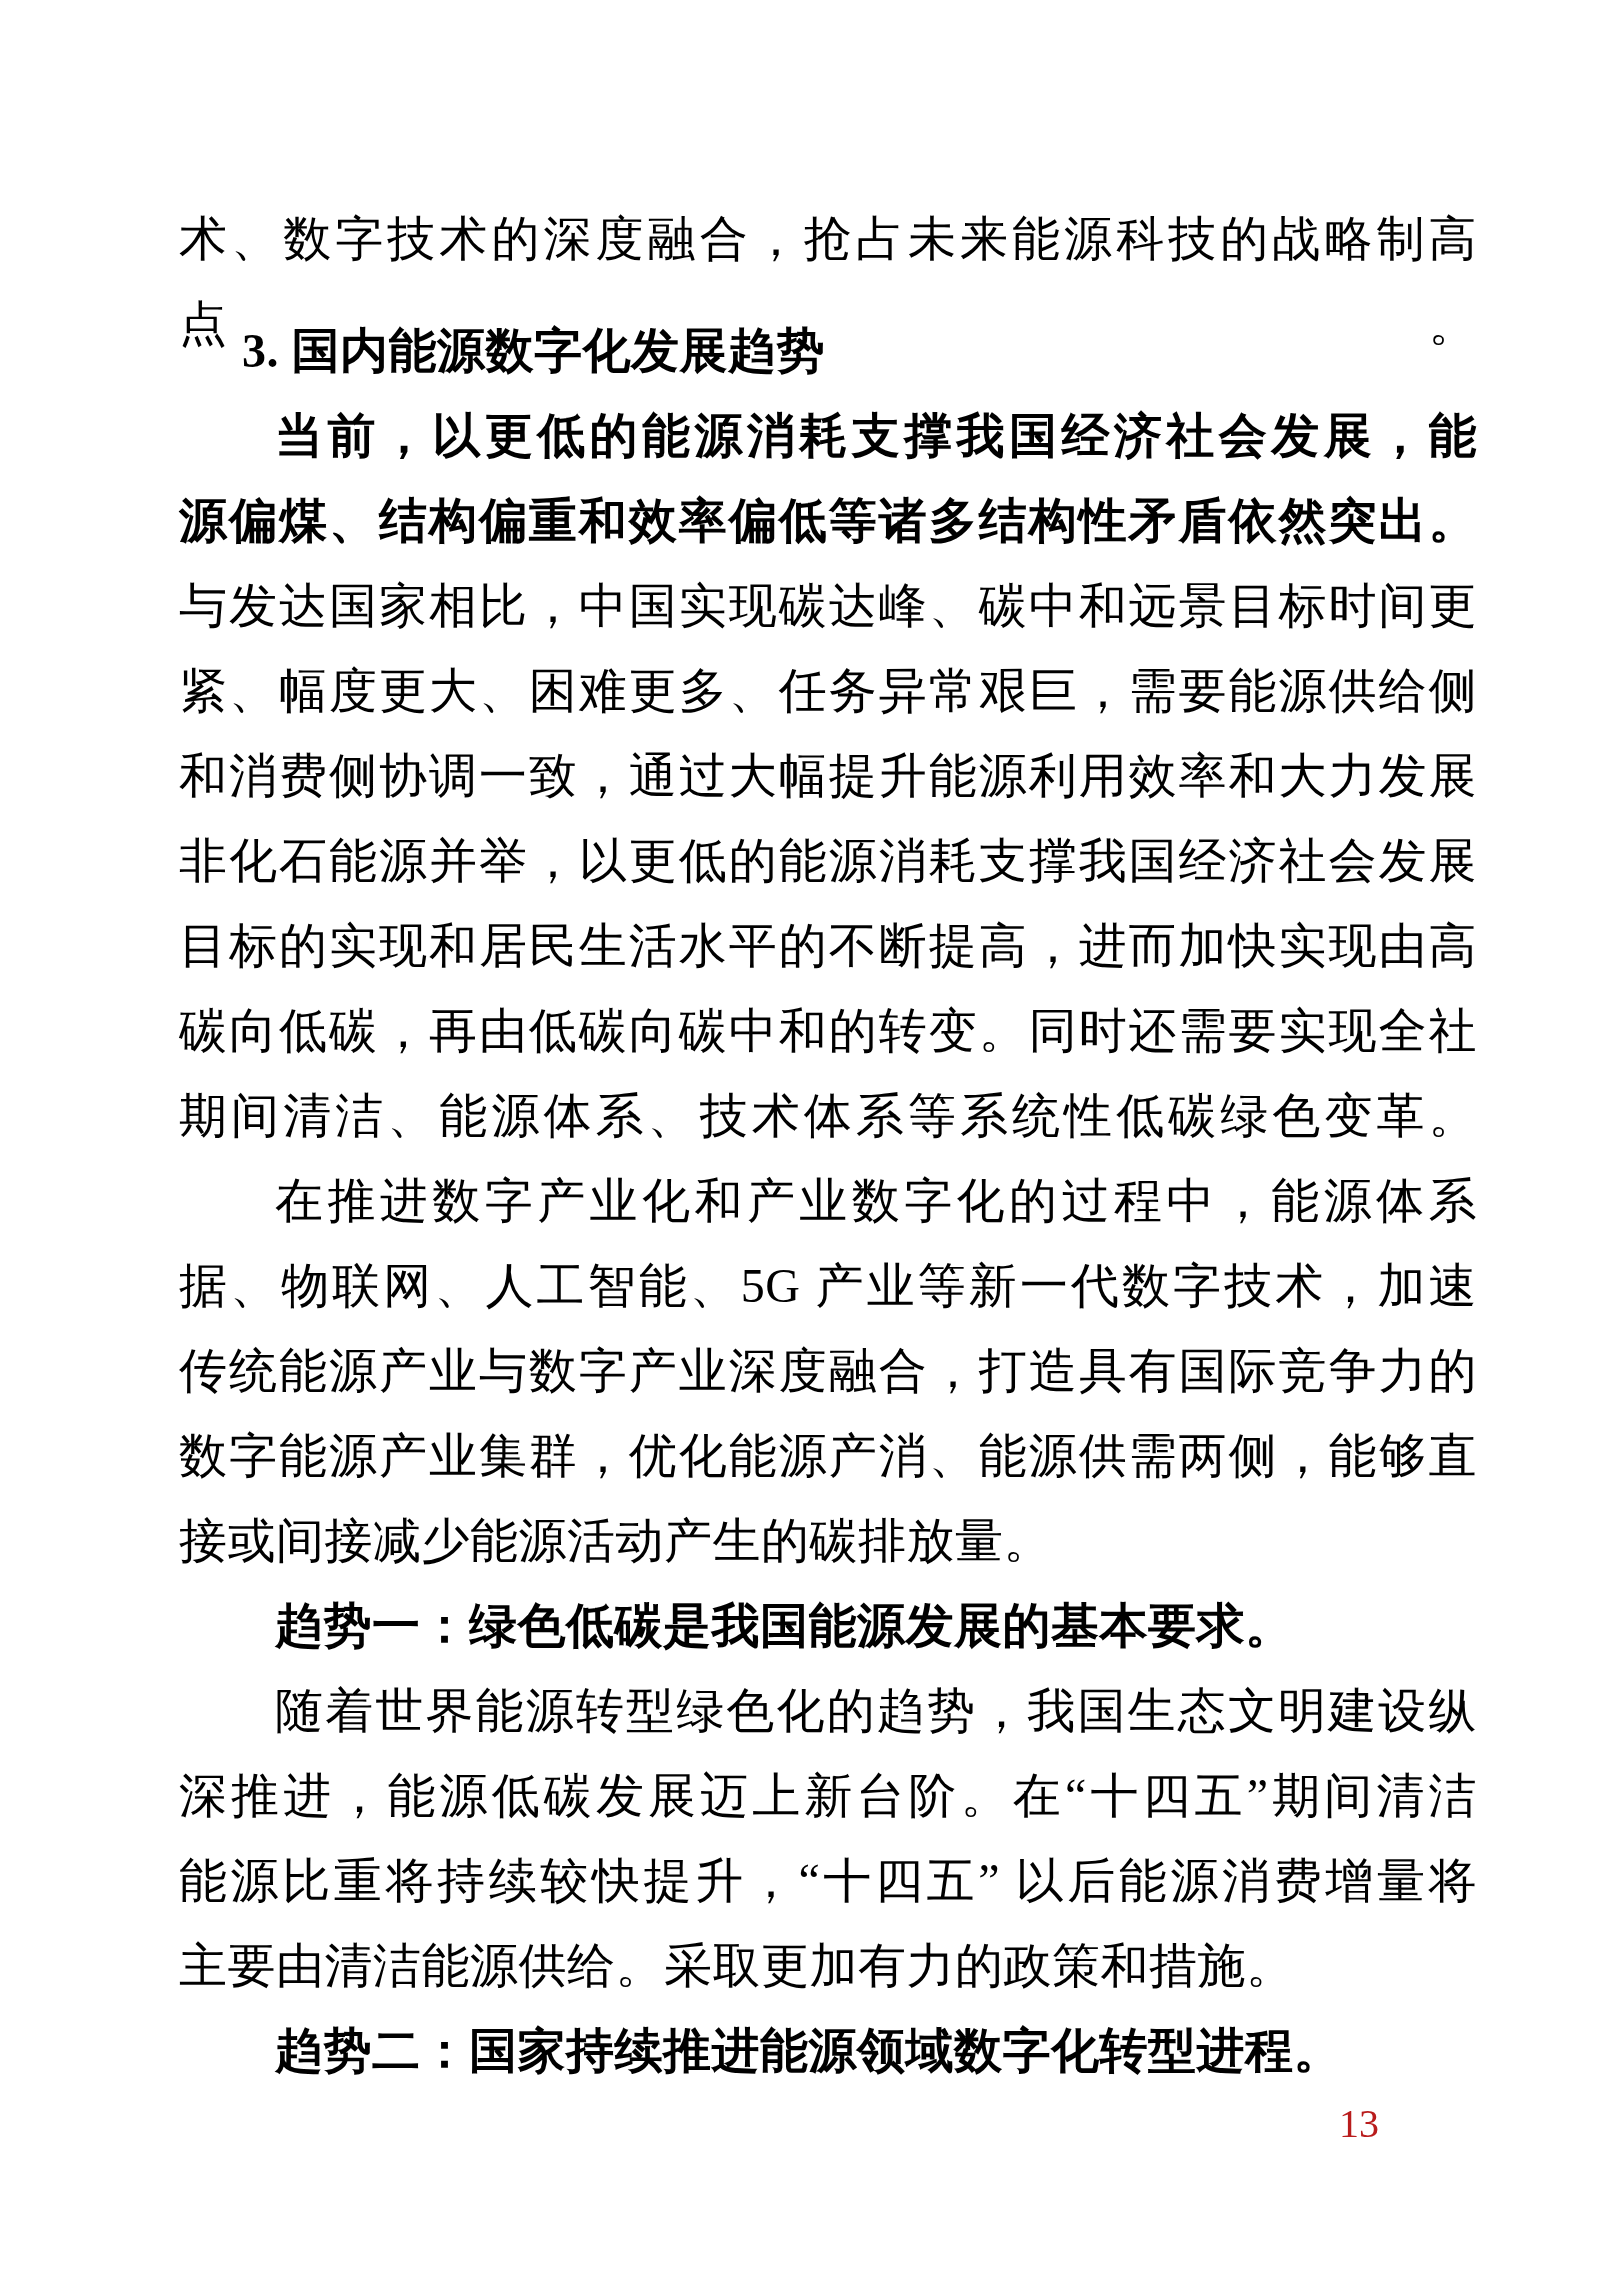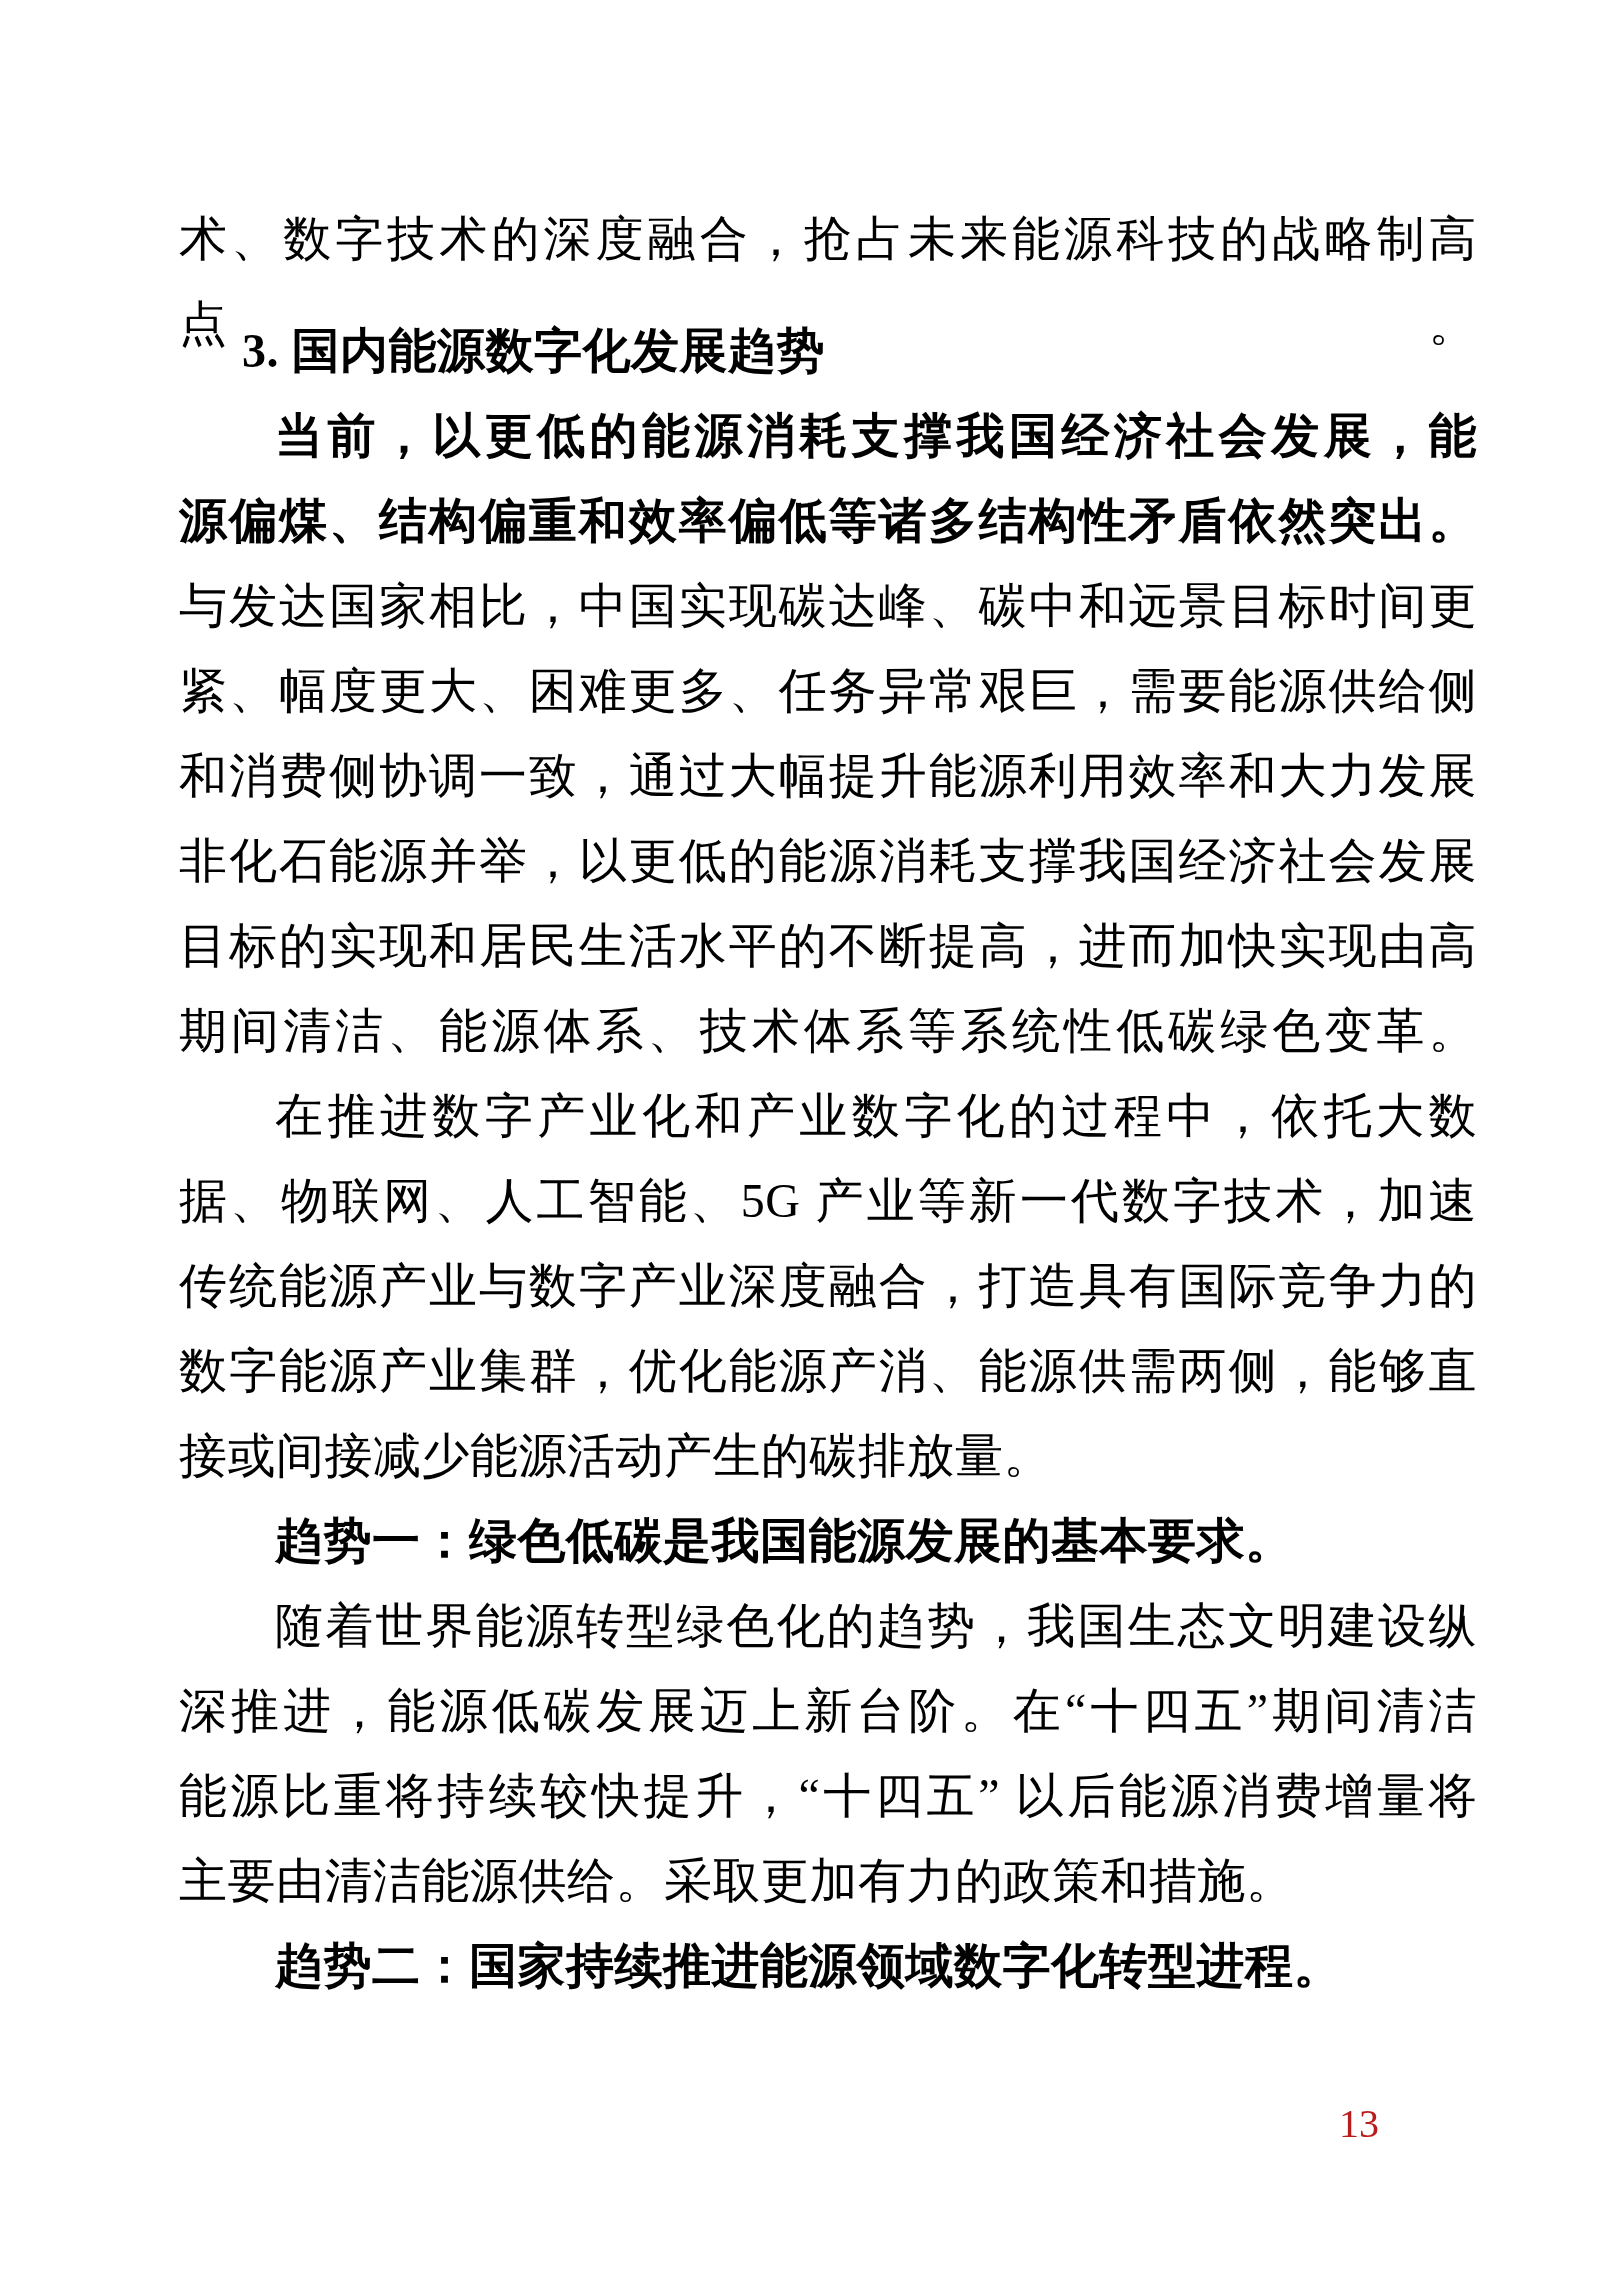--- a/index.html
+++ b/index.html
@@ -73,22 +73,23 @@
   <div class="doc-body">
       <div class="line body fill">术、数字技术的深度融合，抢占未来能源科技的战略制高点。</div>
       <div class="line heading">3. 国内能源数字化发展趋势</div>
       <div class="line body-bold indent fill">当前，以更低的能源消耗支撑我国经济社会发展，能</div>
       <div class="line body-bold fill">源偏煤、结构偏重和效率偏低等诸多结构性矛盾依然突出。</div>
       <div class="line body fill">与发达国家相比，中国实现碳达峰、碳中和远景目标时间更</div>
       <div class="line body fill">紧、幅度更大、困难更多、任务异常艰巨，需要能源供给侧</div>
       <div class="line body fill">和消费侧协调一致，通过大幅提升能源利用效率和大力发展</div>
       <div class="line body fill">非化石能源并举，以更低的能源消耗支撑我国经济社会发展</div>
       <div class="line body fill">目标的实现和居民生活水平的不断提高，进而加快实现由高</div>
+      <div class="line body fill">碳向低碳，再由低碳向碳中和的转变。同时还需要实现全社</div>
       <div class="line body fill">期间清洁、能源体系、技术体系等系统性低碳绿色变革。</div>
-      <div class="line body indent fill">在推进数字产业化和产业数字化的过程中，依托大数</div>
+      <div class="line body indent fill">在推进数字产业化和产业数字化的过程中，能源体系</div>
       <div class="line body fill">据、物联网、人工智能、5G 产业等新一代数字技术，加速</div>
       <div class="line body fill">传统能源产业与数字产业深度融合，打造具有国际竞争力的</div>
       <div class="line body fill">数字能源产业集群，优化能源产消、能源供需两侧，能够直</div>
       <div class="line body">接或间接减少能源活动产生的碳排放量。</div>
       <div class="line trend indent">趋势一：绿色低碳是我国能源发展的基本要求。</div>
       <div class="line body indent fill">随着世界能源转型绿色化的趋势，我国生态文明建设纵</div>
       <div class="line body fill">深推进，能源低碳发展迈上新台阶。在“十四五”期间清洁</div>
       <div class="line body fill">能源比重将持续较快提升，“十四五” 以后能源消费增量将</div>
       <div class="line body">主要由清洁能源供给。采取更加有力的政策和措施。</div>
       <div class="line trend indent">趋势二：国家持续推进能源领域数字化转型进程。</div>

